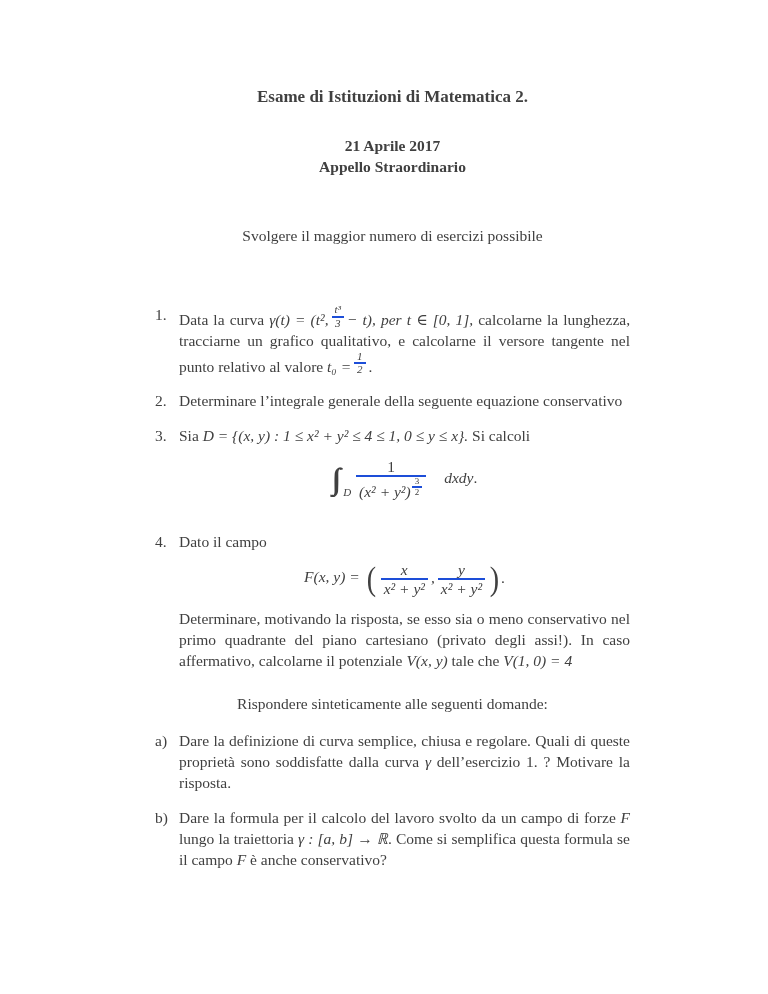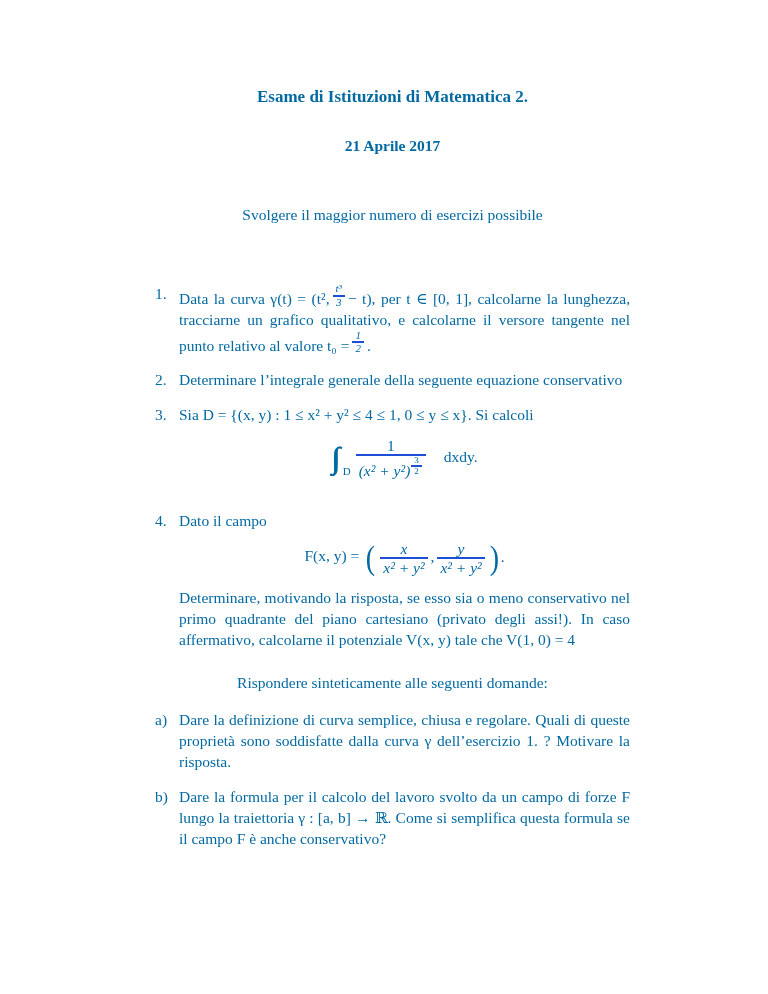--- a/index.html
+++ b/index.html
@@ -1,33 +1,33 @@
 <!DOCTYPE html>
 <html><head>
 <meta charset="utf-8">
 <style>
   html,body { margin:0; padding:0; background:#ffffff; }
   .page {
     position:relative; width:768px; height:994px; background:#ffffff;
     font-family:"Liberation Serif","DejaVu Serif",serif;
-    color:#0369a1; font-size:15.5px; line-height:21px;
+    color:#404040; font-size:15.5px; line-height:21px;
     overflow:hidden;
   }
   .content { margin:0 138px 0 155px; padding-top:86px; }
   .center { text-align:center; }
   .bold { font-weight:700; }
   .it { }
   .title { font-size:17px; margin-bottom:28px; }
   .session-block { margin-bottom:48px; }
   .instruction { margin-bottom:58px; }
   .mid-instruction { margin:22px 0 16px 0; }
   .item { display:flex; margin-bottom:14px; }
   .item-label { width:24px; flex-shrink:0; }
   .item-body { flex:1; text-align:justify; }
-  .m { }
+  .m { font-style:italic; }
   .eq { text-align:center; margin:9px 0 11px 0; font-style:normal; }
   .frac {
     display:inline-block; vertical-align:middle; text-align:center;
     font-style:italic; margin:0 3px; line-height:1.1;
   }
   .frac .fnum { display:block; border-bottom:2px solid #1d4ed8; padding:0 3px; }
   .frac .fden { display:block; padding:0 3px; }
   .frac.small { font-size:11px; vertical-align:-2px; line-height:1.05; }
   .frac.tiny  { font-size:9px; margin:0 1px; line-height:1.0; }
   .eq-int { margin:12px 0 14px 0; }
@@ -43,20 +43,21 @@
 </head>
 <body>
 
 <div class="page">
   <div class="content">
 
     <div class="center bold title">Esame di Istituzioni di Matematica 2.</div>
 
     <div class="center bold session-block">
       <div>21 Aprile 2017</div>
+      <div>Appello Straordinario</div>
     </div>
 
     <div class="center it instruction">Svolgere il maggior numero di esercizi possibile</div>
 
     <div class="item">
       <span class="item-label">1.</span>
       <div class="item-body">
         <span>Data la curva </span><span class="m">γ(t) = (t²,</span><span class="frac small"><span class="fnum">t³</span><span class="fden">3</span></span><span class="m">− t), per t ∈ [0, 1],</span><span> calcolarne la lunghezza, tracciarne un grafico qualitativo, e calcolarne il versore tangente nel punto relativo al valore </span><span class="m">t₀ =</span><span class="frac small"><span class="fnum">1</span><span class="fden">2</span></span><span>.</span>
       </div>
     </div>

